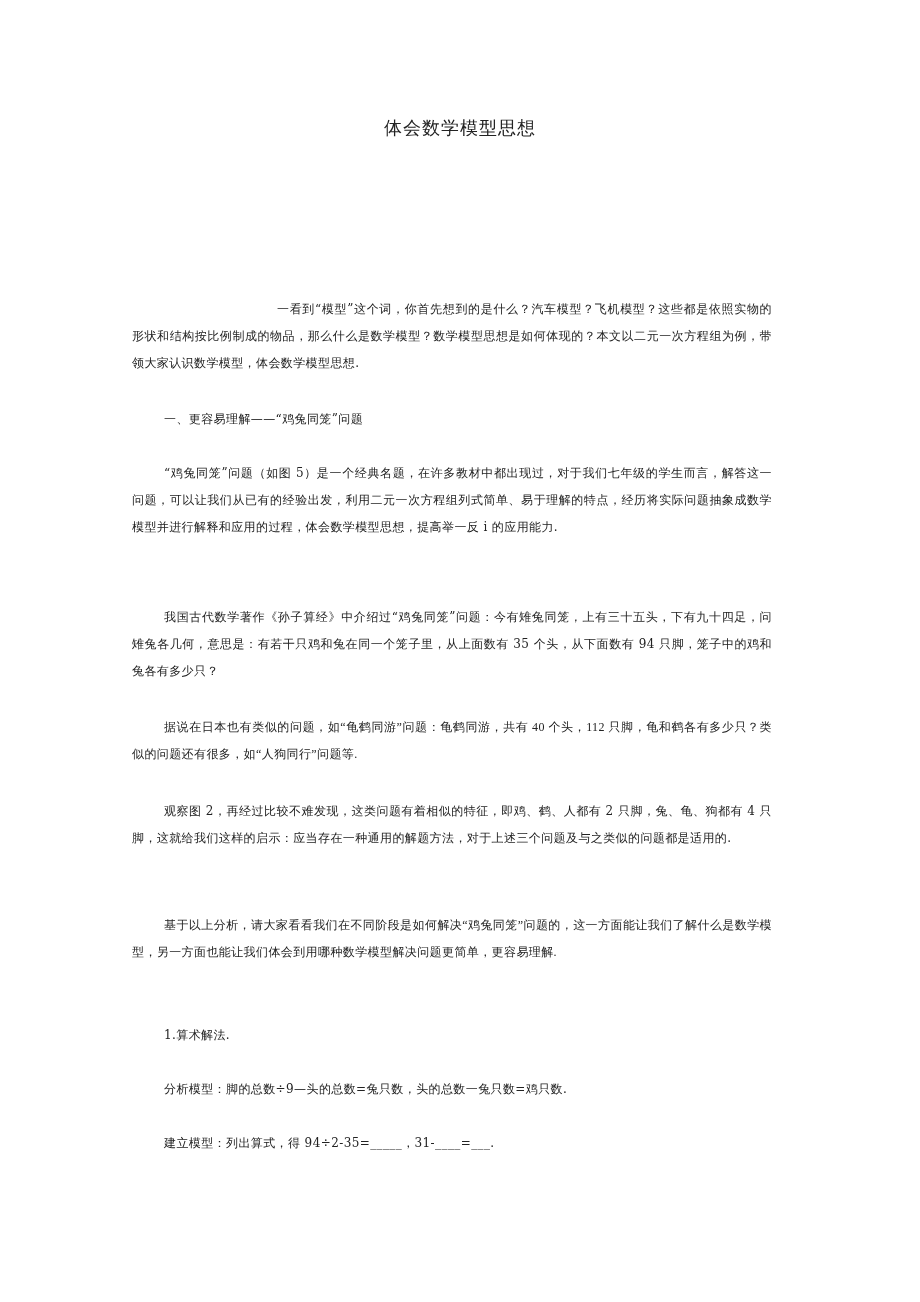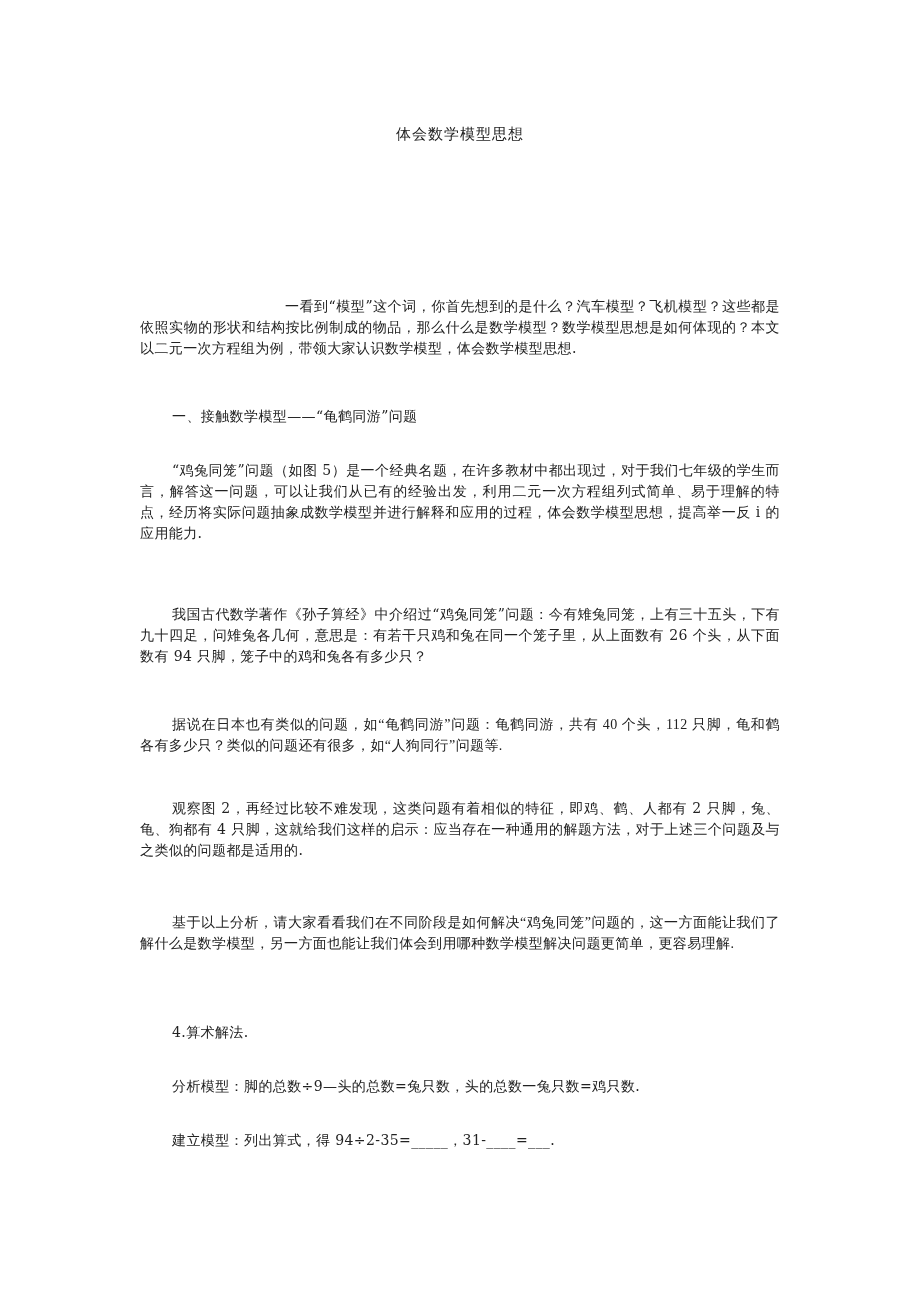--- a/index.html
+++ b/index.html
@@ -3,49 +3,49 @@
   <meta charset="utf-8">
   <style>
     html, body { margin: 0; padding: 0; background: #ffffff; }
     body {
       width: 920px; height: 1302px; position: relative; overflow: hidden;
       font-family: "DejaVu Serif", "Liberation Serif", serif;
       color: #222222;
     }
     .title {
       position: absolute; top: 116px; left: 0; width: 920px;
-      text-align: center; font-size: 15px; letter-spacing: 1px; margin-top: 9px;
+      text-align: center; font-size: 18px; letter-spacing: 1px;
     }
     .p {
-      position: absolute; left: 140px; width: 640px;
-      font-size: 14px; line-height: 21px; letter-spacing: 0.4px;
+      position: absolute; left: 132px; width: 640px;
+      font-size: 12px; line-height: 27px; letter-spacing: 0.4px;
       text-align: justify; text-align-last: left;
       margin: 0;
     }
     .indent { text-indent: 32px; }
     .intro-indent { text-indent: 145px; }
   </style>
 </head>
 <body>
 
 <div>
   <div class="title">体会数学模型思想</div>
 
   <p class="p intro-indent" style="top:296px;">一看到“模型”这个词，你首先想到的是什么？汽车模型？飞机模型？这些都是依照实物的形状和结构按比例制成的物品，那么什么是数学模型？数学模型思想是如何体现的？本文以二元一次方程组为例，带领大家认识数学模型，体会数学模型思想.</p>
 
-  <p class="p indent" style="top:406px;">一、接触数学模型——“龟鹤同游”问题</p>
+  <p class="p indent" style="top:406px;">一、更容易理解——“鸡兔同笼”问题</p>
 
   <p class="p indent" style="top:460px;">“鸡兔同笼”问题（如图 5）是一个经典名题，在许多教材中都出现过，对于我们七年级的学生而言，解答这一问题，可以让我们从已有的经验出发，利用二元一次方程组列式简单、易于理解的特点，经历将实际问题抽象成数学模型并进行解释和应用的过程，体会数学模型思想，提高举一反 i 的应用能力.</p>
 
-  <p class="p indent" style="top:604px;">我国古代数学著作《孙子算经》中介绍过“鸡兔同笼”问题：今有雉兔同笼，上有三十五头，下有九十四足，问雉兔各几何，意思是：有若干只鸡和兔在同一个笼子里，从上面数有 26 个头，从下面数有 94 只脚，笼子中的鸡和兔各有多少只？</p>
+  <p class="p indent" style="top:604px;">我国古代数学著作《孙子算经》中介绍过“鸡兔同笼”问题：今有雉兔同笼，上有三十五头，下有九十四足，问雉兔各几何，意思是：有若干只鸡和兔在同一个笼子里，从上面数有 35 个头，从下面数有 94 只脚，笼子中的鸡和兔各有多少只？</p>
 
   <p class="p indent" style="top:714px;font-family:Liberation Serif, serif;">据说在日本也有类似的问题，如“龟鹤同游”问题：龟鹤同游，共有 40 个头，112 只脚，龟和鹤各有多少只？类似的问题还有很多，如“人狗同行”问题等.</p>
 
   <p class="p indent" style="top:798px;">观察图 2，再经过比较不难发现，这类问题有着相似的特征，即鸡、鹤、人都有 2 只脚，兔、龟、狗都有 4 只脚，这就给我们这样的启示：应当存在一种通用的解题方法，对于上述三个问题及与之类似的问题都是适用的.</p>
 
   <p class="p indent" style="top:912px;font-family:Liberation Serif, serif;">基于以上分析，请大家看看我们在不同阶段是如何解决“鸡兔同笼”问题的，这一方面能让我们了解什么是数学模型，另一方面也能让我们体会到用哪种数学模型解决问题更简单，更容易理解.</p>
 
-  <p class="p indent" style="top:1022px;">4.算术解法.</p>
+  <p class="p indent" style="top:1022px;">1.算术解法.</p>
 
   <p class="p indent" style="top:1076px;">分析模型：脚的总数÷9—头的总数=兔只数，头的总数一兔只数=鸡只数.</p>
 
   <p class="p indent" style="top:1130px;">建立模型：列出算式，得 94÷2-35=_____，31-____=___.</p>
 </div>
 
 </body></html>

